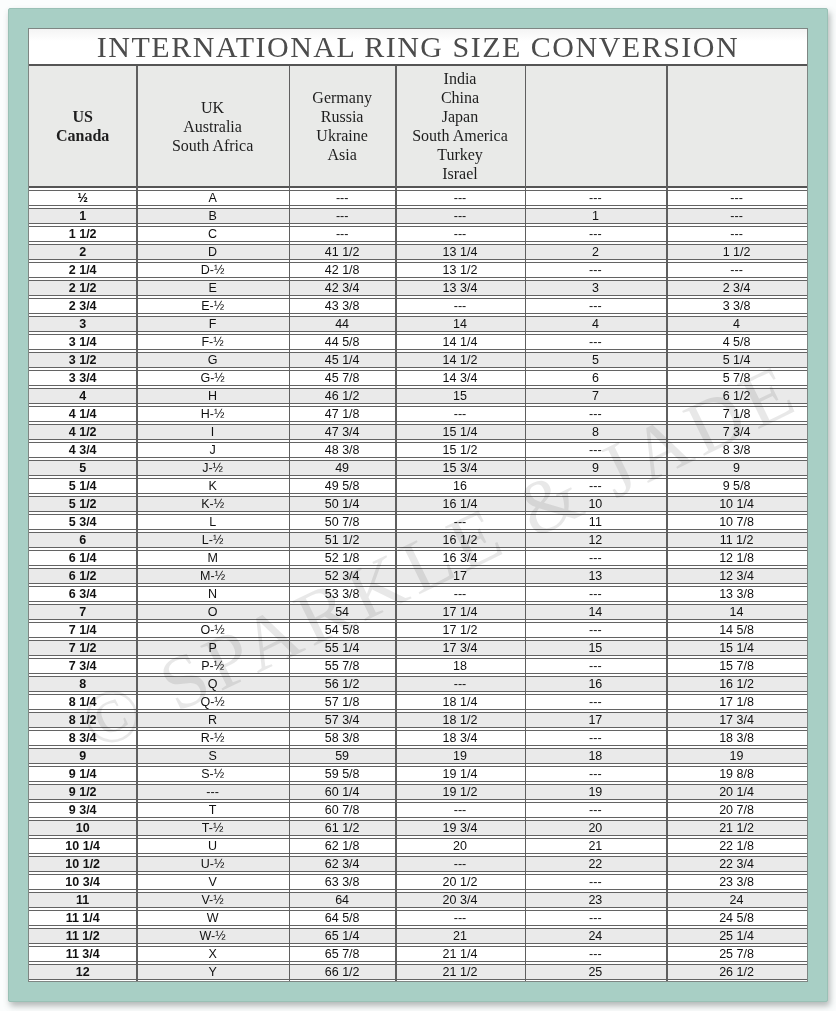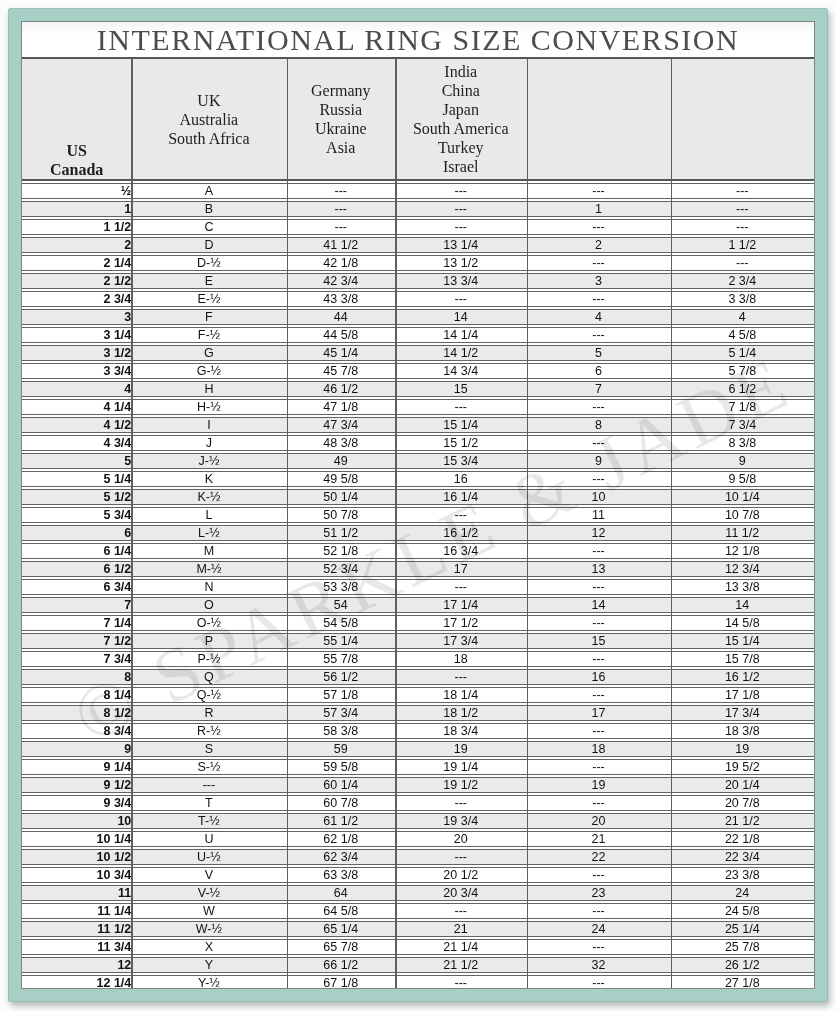--- a/index.html
+++ b/index.html
@@ -22,21 +22,21 @@
     overflow:hidden;
   }
   .frame{
     position:absolute;
     left:8px; top:8px;
     width:820px; height:994px;
     background:var(--frame);
     border:1px solid var(--frame-edge);
     border-radius:2px;
     box-shadow:2px 4px 6px rgba(90,100,98,0.45);
-    padding:12px;
+    padding:19px;
   }
   .inner{
     width:100%; height:100%;
     background:#ffffff;
     border:1px solid #7e8683;
     position:relative;
     display:flex;
     flex-direction:column;
     overflow:hidden;
   }
@@ -101,21 +101,21 @@
   .trow .cell{
     display:flex;
     align-items:center;
     justify-content:center;
     font-size:12.5px;
     color:var(--text);
     white-space:nowrap;
   }
   .trow .cell:first-child{font-weight:bold;}
   
-  .cols > :nth-child(1){width:13.8%;justify-content:flex-end;}
+  .cols > :nth-child(1){width:13.8%;}
   .cols > :nth-child(2){width:19.6%;border-radius:31px;}
   .cols > :nth-child(3){width:13.7%;}
   .cols > :nth-child(4){width:16.6%;}
   .cols > :nth-child(5){width:18.2%;}
   .cols > :nth-child(6){width:18.1%;}
   
   .vsep{
     position:absolute;
     top:0; bottom:0;
     width:1.5px;
@@ -436,21 +436,21 @@
             <div class="cell">19</div>
             <div class="cell">18</div>
             <div class="cell">19</div>
           </div>
           <div class="trow cols">
             <div class="cell">9 1/4</div>
             <div class="cell">S-½</div>
             <div class="cell">59 5/8</div>
             <div class="cell">19 1/4</div>
             <div class="cell">---</div>
-            <div class="cell">19 5/2</div>
+            <div class="cell">19 8/8</div>
           </div>
           <div class="trow cols alt">
             <div class="cell">9 1/2</div>
             <div class="cell">---</div>
             <div class="cell">60 1/4</div>
             <div class="cell">19 1/2</div>
             <div class="cell">19</div>
             <div class="cell">20 1/4</div>
           </div>
           <div class="trow cols">
@@ -523,21 +523,21 @@
             <div class="cell">65 7/8</div>
             <div class="cell">21 1/4</div>
             <div class="cell">---</div>
             <div class="cell">25 7/8</div>
           </div>
           <div class="trow cols alt">
             <div class="cell">12</div>
             <div class="cell">Y</div>
             <div class="cell">66 1/2</div>
             <div class="cell">21 1/2</div>
-            <div class="cell">32</div>
+            <div class="cell">25</div>
             <div class="cell">26 1/2</div>
           </div>
           <div class="trow cols">
             <div class="cell">12 1/4</div>
             <div class="cell">Y-½</div>
             <div class="cell">67 1/8</div>
             <div class="cell">---</div>
             <div class="cell">---</div>
             <div class="cell">27 1/8</div>
           </div>

